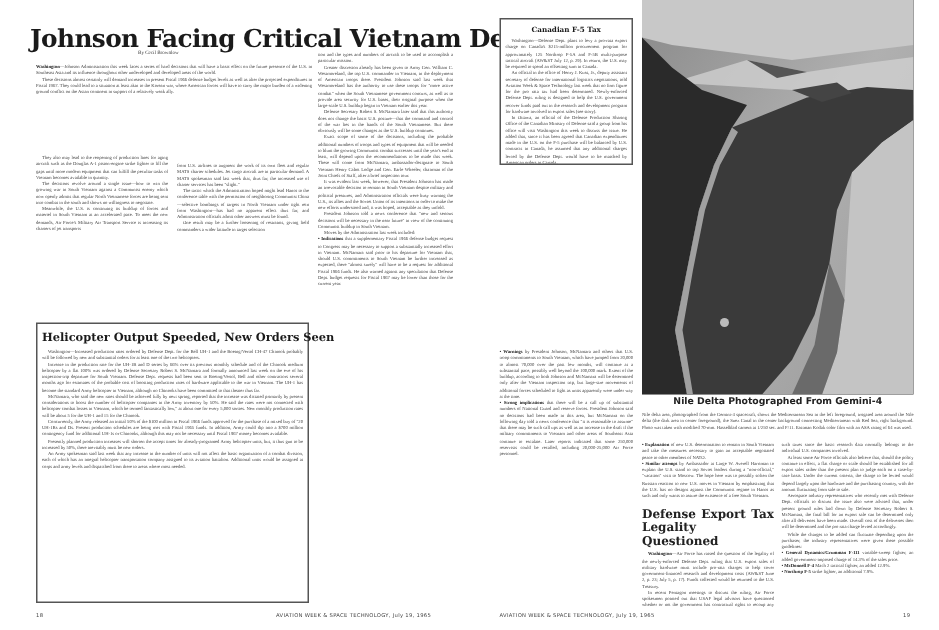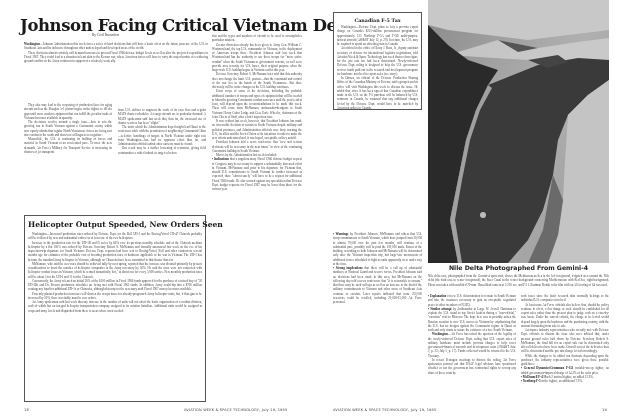--- a/index.html
+++ b/index.html
@@ -115,20 +115,21 @@
     <div style="height:0px;"></div>
   </div>
   <div class="col" style="left:20px; top:232px; width:89px; height:174px;">
     <p class="first"><span class="bullet">• Warnings</span><span> by President Johnson, McNamara and others that U.S. troop commitments to South Vietnam, which have jumped from 20,000 to almost 70,000 over the past few months, will continue at a substantial pace, possibly well beyond the 100,000 mark. Extent of the buildup, according to both Johnson and McNamara will be determined only after the Vietnam inspection trip, but large-size movements of additional forces scheduled to fight as units apparently were under way at the time.</span></p>
     <p class="first"><span class="bullet">• Strong implications</span><span> that there will be a call up of substantial numbers of National Guard and reserve forces. President Johnson said no decisions had been made in this area, but McNamara on the following day told a news conference that "it is reasonable to assume" that there may be such call ups as well as an increase in the draft if the military commitments to Vietnam and other areas of Southeast Asia continue to escalate. Later reports indicated that some 250,000 reservists could be recalled, including 20,000-25,000 Air Force personnel.</span></p>
   </div>
 
   <div class="col" style="left:115px; top:294px; width:88px; height:112px;">
     <p class="first"><span class="bullet">• Explanation</span><span> of new U.S. determination to remain in South Vietnam and take the measures necessary to gain an acceptable negotiated peace to other members of NATO.</span></p>
     <p class="first"><span class="bullet">• Similar attempt</span><span> by Ambassador at Large W. Averell Harriman to explain the U.S. stand to top Soviet leaders during a "non-official," "vacation" visit to Moscow. The hope here was to possibly soften the Russian reaction to new U.S. moves in Vietnam by emphasizing that the U.S. has no designs against the Communist regime in Hanoi as such and only wants to assure the existence of a free South Vietnam.</span></p>
+    <div class="subhead">Defense Export Tax Legality Questioned</div>
     <p><span class="lead">Washington</span><span>—Air Force has raised the question of the legality of the newly-enforced Defense Dept. ruling that U.S. export sales of military hardware must include pro-rata charges to help cover government-financed research and development costs (AW&amp;ST June 2, p. 23; July 5, p. 17). Funds collected would be returned to the U.S. Treasury.</span></p>
     <p>In recent Pentagon meetings to discuss the ruling, Air Force spokesmen pointed out that USAF legal advisors have questioned whether or not the government has contractual rights to recoup any share of these costs by</p>
   </div>
 
   <div class="col" style="left:208px; top:294px; width:88px; height:112px;">
     <p class="first">such taxes since the basic research data normally belongs to the individual U.S. companies involved.</p>
     <p>At least some Air Force officials also believe that, should the policy continue in effect, a flat charge or scale should be established for all export sales rather than the present plan to judge each on a case-by-case basis. Under the current criteria, the charge to be levied would depend largely upon the hardware and the purchasing country, with the amount fluctuating from sale to sale.</p>
     <p>Aerospace industry representatives who recently met with Defense Dept. officials to discuss the issue also were advised that, under present ground rules laid down by Defense Secretary Robert S. McNamara, the final bill for an export sale can be determined only after all deliveries have been made. Overall cost of the deliveries then will be determined and the pro rata charge levied accordingly.</p>
     <p>While the charges to be added can fluctuate depending upon the purchaser, the industry representatives were given these possible guidelines:</p>
     <p class="first"><span class="bullet">• General Dynamics/Grumman F-111</span><span> variable-sweep fighter, an added government-imposed charge of 14.3% of the sales price.</span></p>

